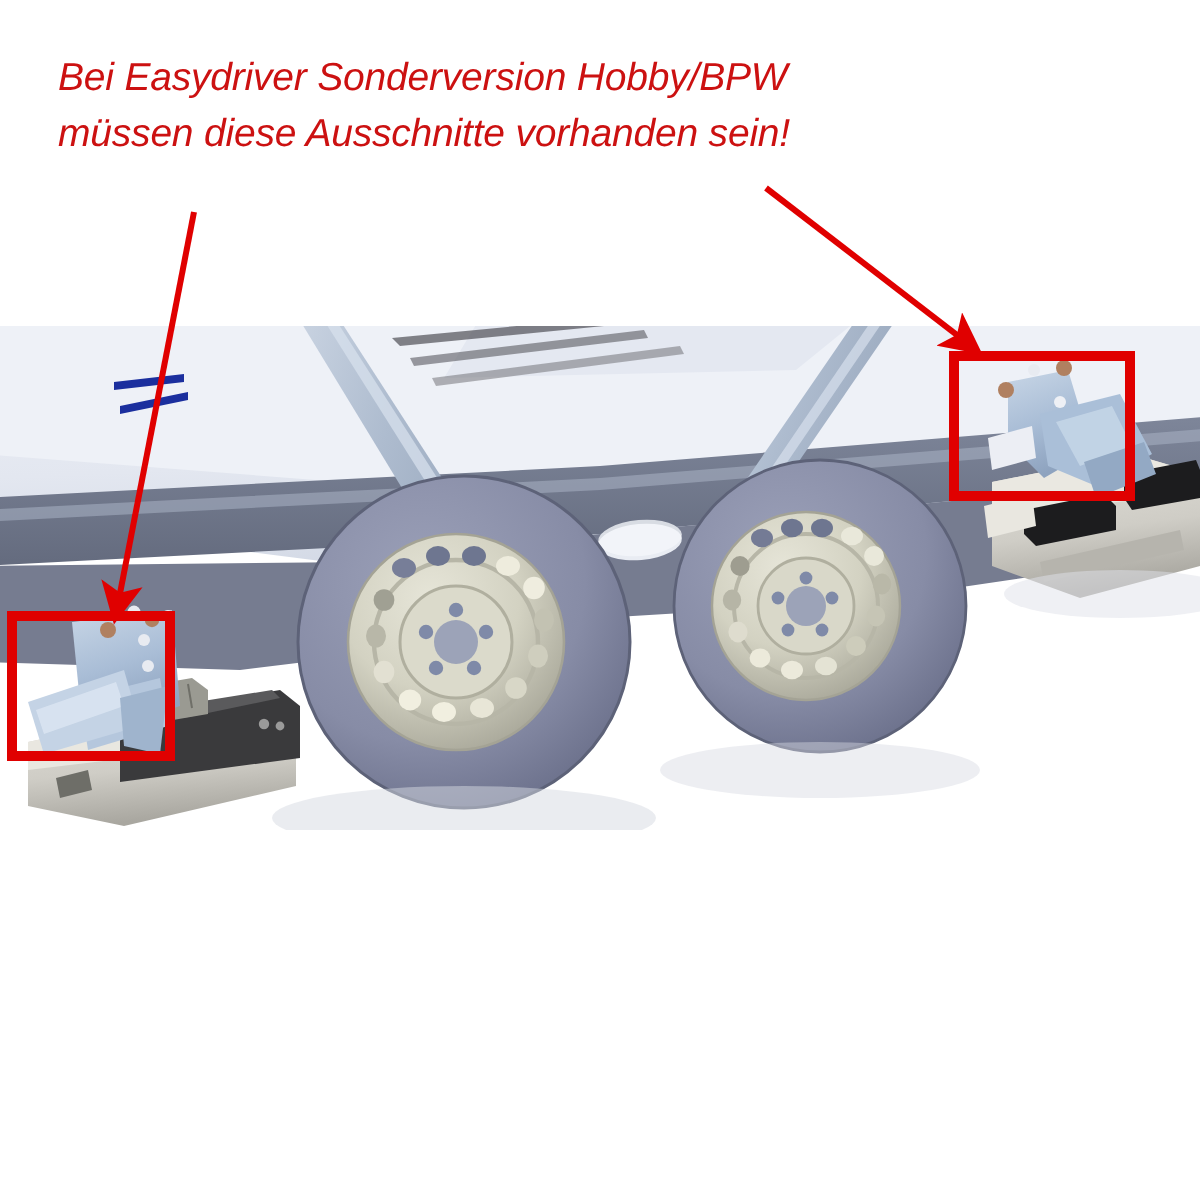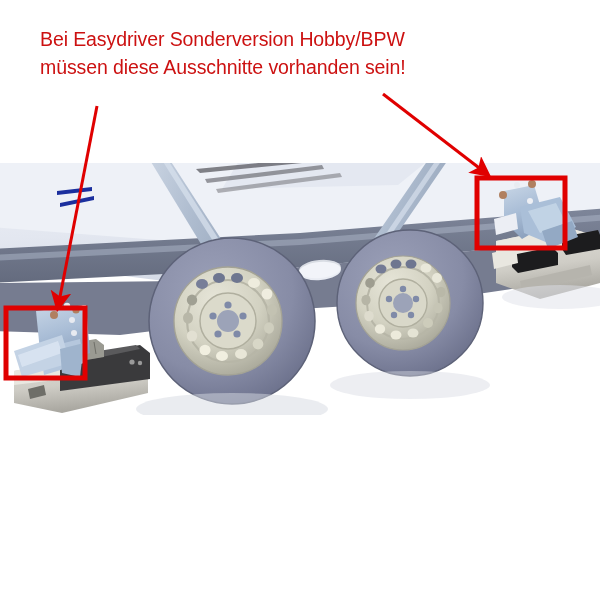--- a/index.html
+++ b/index.html
@@ -3,23 +3,23 @@
 <meta charset="utf-8">
 <style>
   html,body{margin:0;padding:0;background:#ffffff;}
   body{width:600px;height:600px;overflow:hidden;
        font-family:"Liberation Sans","DejaVu Sans",sans-serif;}
 
   #stage{position:relative;width:600px;height:600px;background:#ffffff;}
 
   
   #caption{
-    position:absolute;left:40px;top:26px;width:540px;
+    position:absolute;left:29px;top:26px;width:540px;
     color:#cc1111;font-size:19.5px;line-height:1.42;
-    font-weight:400;letter-spacing:-0.1px;white-space:pre-line;
+    font-weight:400;letter-spacing:-0.1px;white-space:pre-line;font-style:italic;
   }
 
   
   #render{
     position:absolute;left:0px;top:163px;width:600px;height:278px;
     overflow:hidden;background:#ffffff;
   }
   #render svg{display:block;width:600px;height:278px;}
 
   

